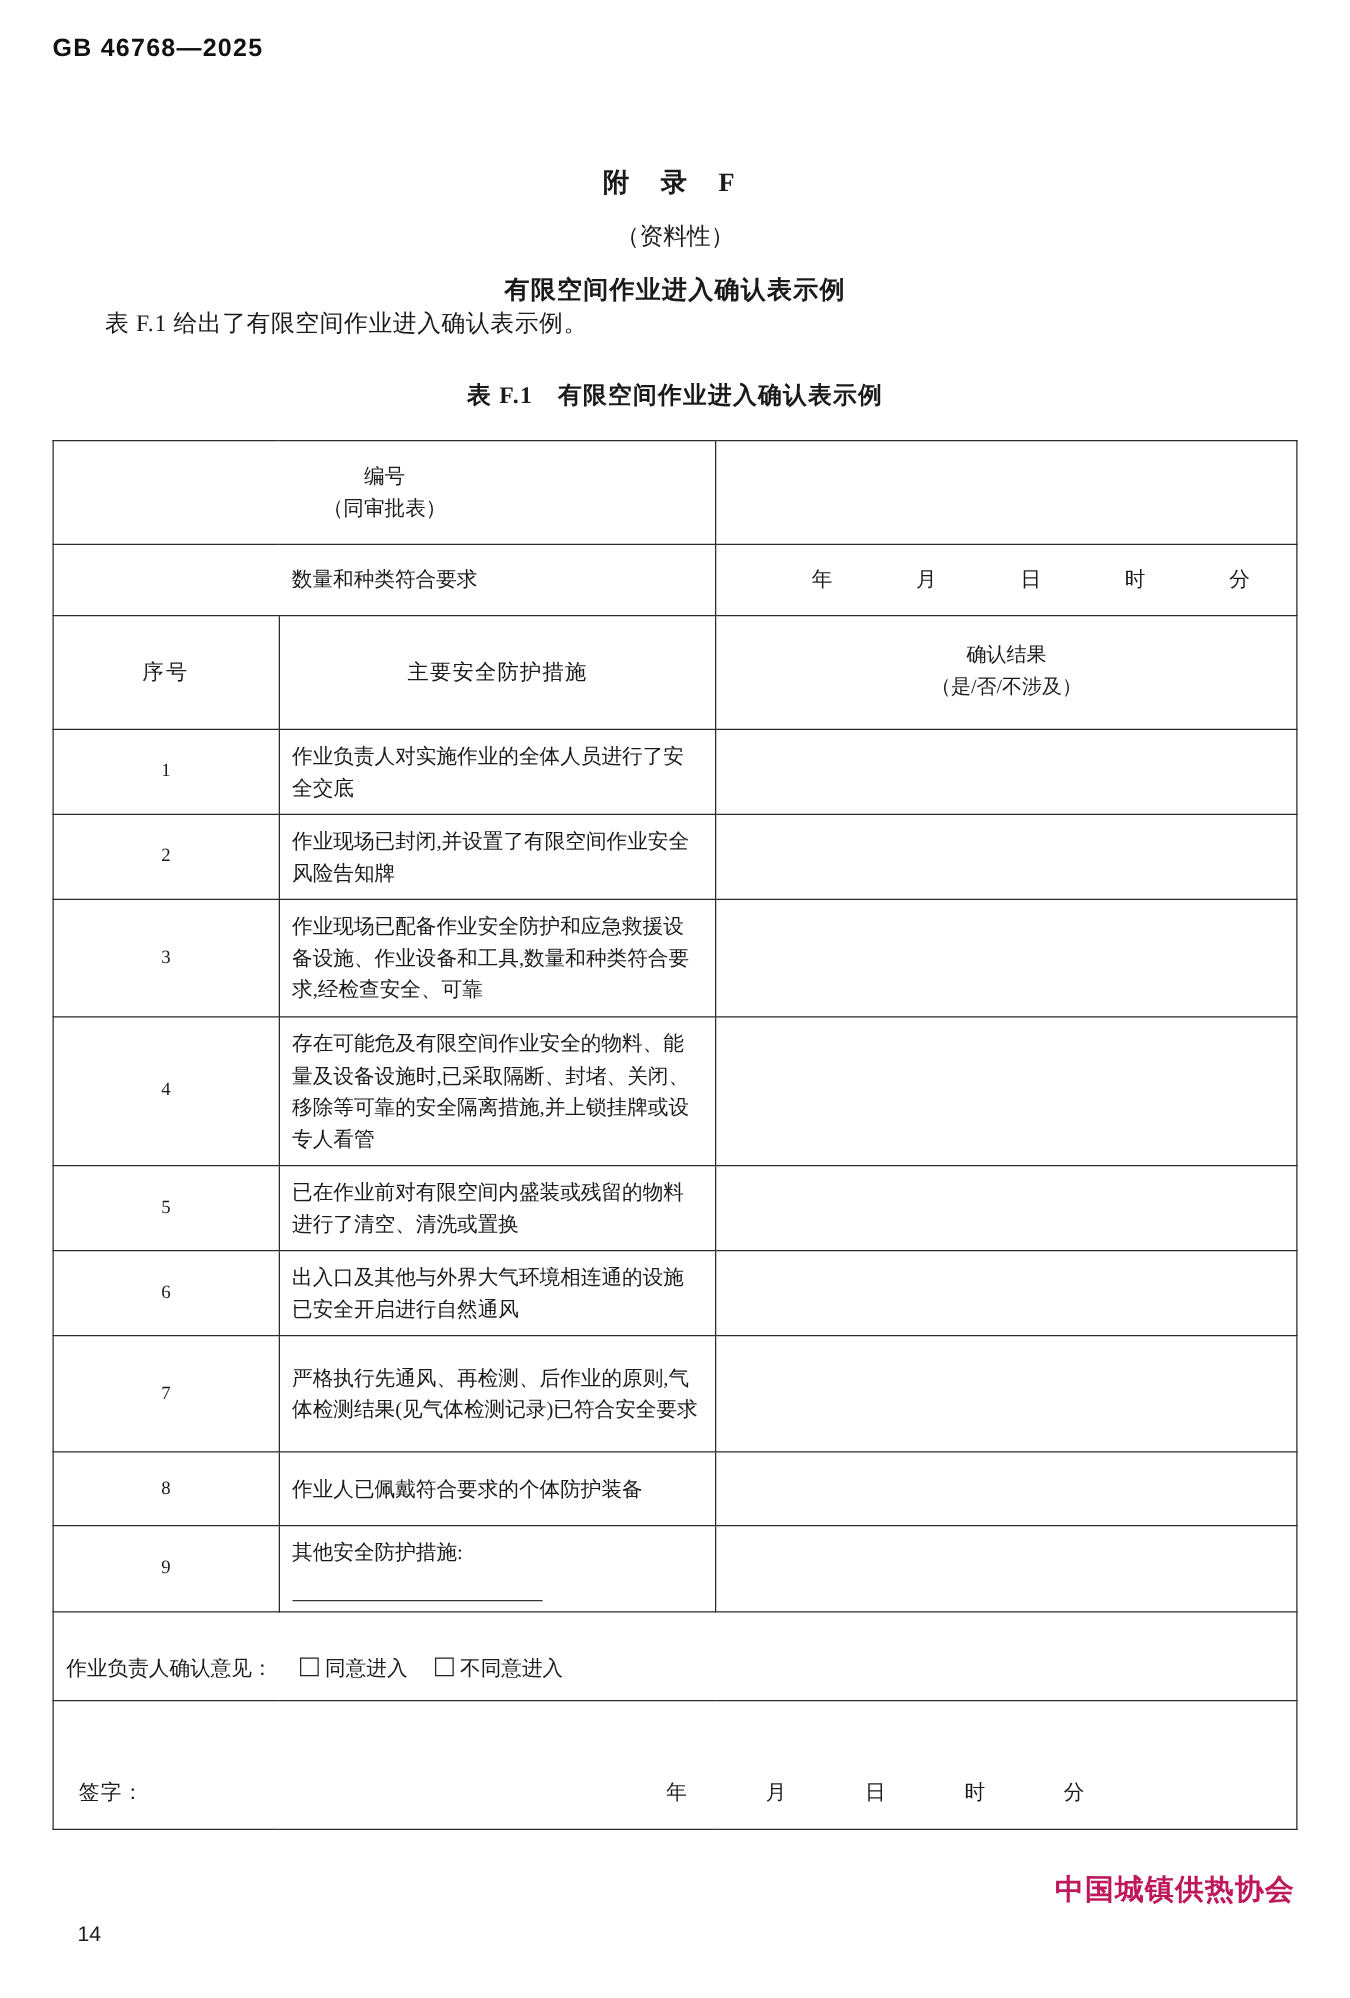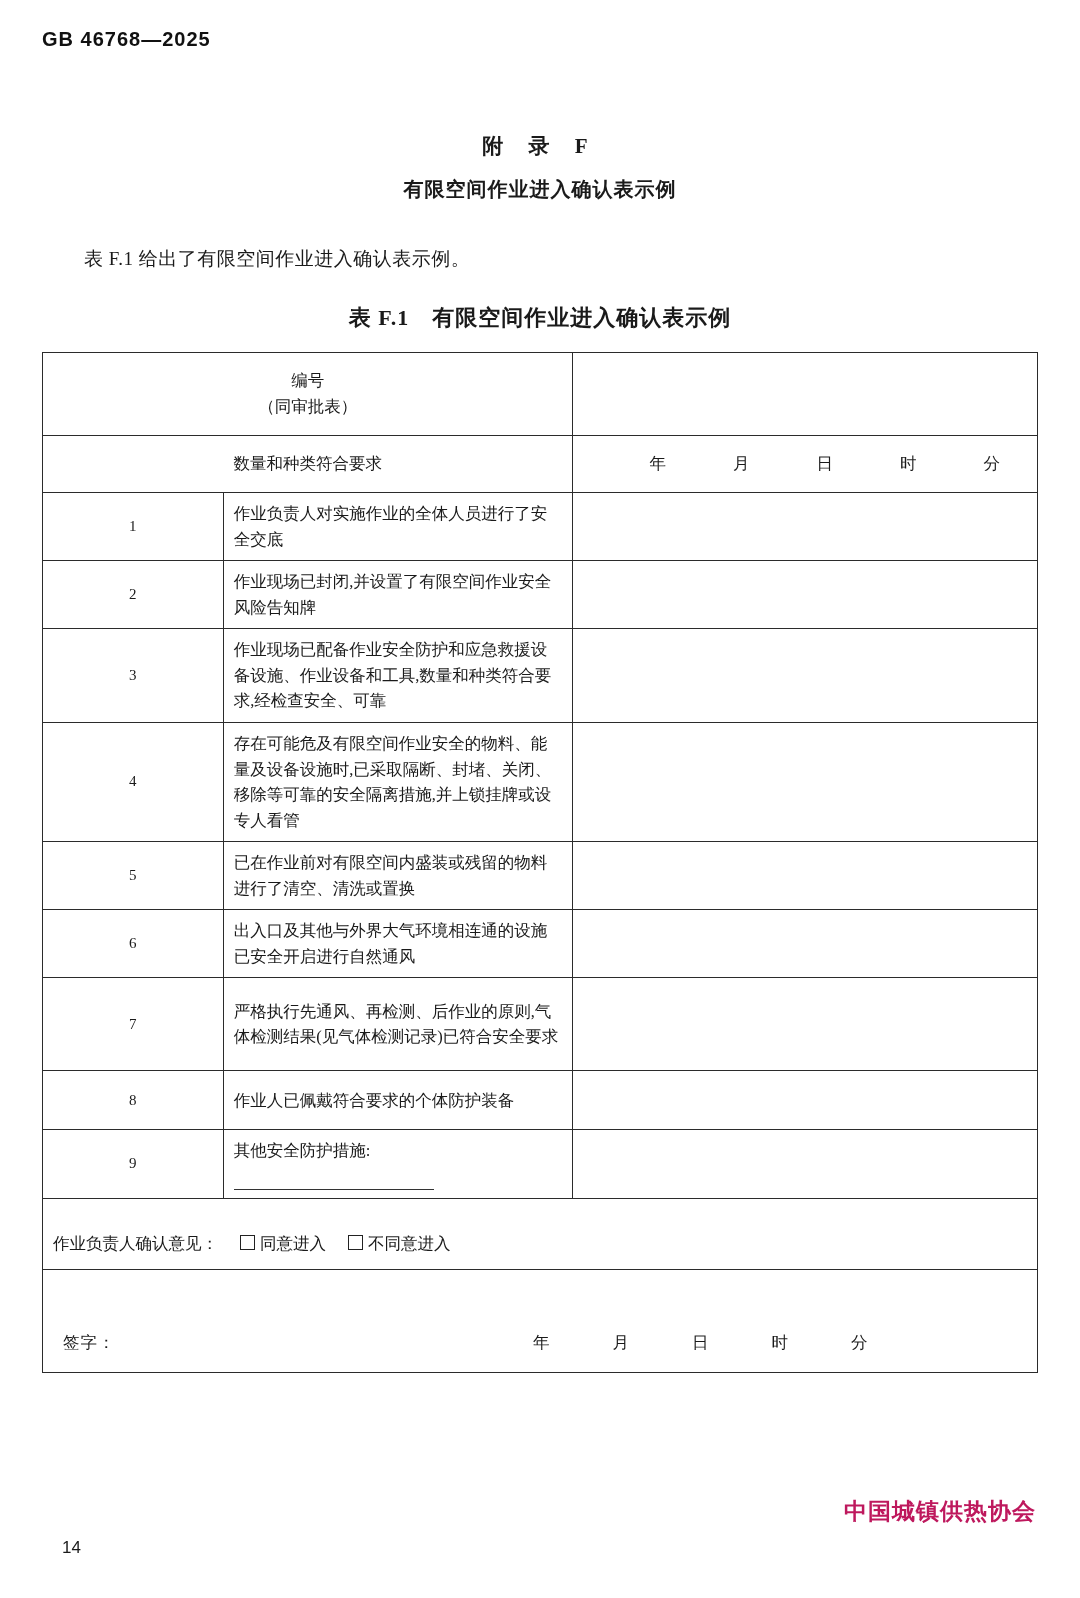--- a/index.html
+++ b/index.html
@@ -62,21 +62,21 @@
     left: 84px;
     font-size: 19px;
     letter-spacing: 0.5px;
   }
   .table-caption {
     position: absolute;
     top: 303px;
     left: 0;
     width: 1080px;
     text-align: center;
-    font-size: 22px;
+    font-size: 19px;
     font-weight: bold;
     letter-spacing: 1px;
   }
   
   .form-table {
     position: absolute;
     top: 352px;
     left: 42px;
     width: 996px;
     border-collapse: collapse;
@@ -167,20 +167,21 @@
 </style>
 </head>
 <body>
 
 <div class="page">
 
   <div class="doc-header">GB 46768—2025</div>
 
   <div class="appendix-block">
     <div class="appendix-title">附 录 F</div>
+    <div class="appendix-sub">（资料性）</div>
     <div class="appendix-name">有限空间作业进入确认表示例</div>
   </div>
 
   <div class="intro-line">表 F.1 给出了有限空间作业进入确认表示例。</div>
 
   <div class="table-caption">表 F.1　有限空间作业进入确认表示例</div>
 
   <table class="form-table">
     <colgroup>
       <col class="c-num">
@@ -194,20 +195,28 @@
           <div>（同审批表）</div>
         </td>
         <td style="height:66px;"></td>
       </tr>
       <tr>
         <td colspan="2" class="cell-label" style="width:250px;">数量和种类符合要求</td>
         <td class="datetime-cell" style="height:40px;">
           <span class="gap"></span><span>年</span><span class="gap"></span><span>月</span><span class="gap"></span><span>日</span><span class="gap"></span><span>时</span><span class="gap"></span><span>分</span>
         </td>
       </tr>
+      <tr>
+        <td class="idx-head">序号</td>
+        <td class="head-desc">主要安全防护措施</td>
+        <td class="head-res" style="height:74px;">
+          <div>确认结果</div>
+          <div>（是/否/不涉及）</div>
+        </td>
+      </tr>
 
       <tr>
         <td class="c-num">1</td>
         <td style="height:42px;">作业负责人对实施作业的全体人员进行了安全交底</td>
         <td></td>
       </tr>
       <tr>
         <td class="c-num">2</td>
         <td style="height:42px;">作业现场已封闭,并设置了有限空间作业安全风险告知牌</td>
         <td></td>

